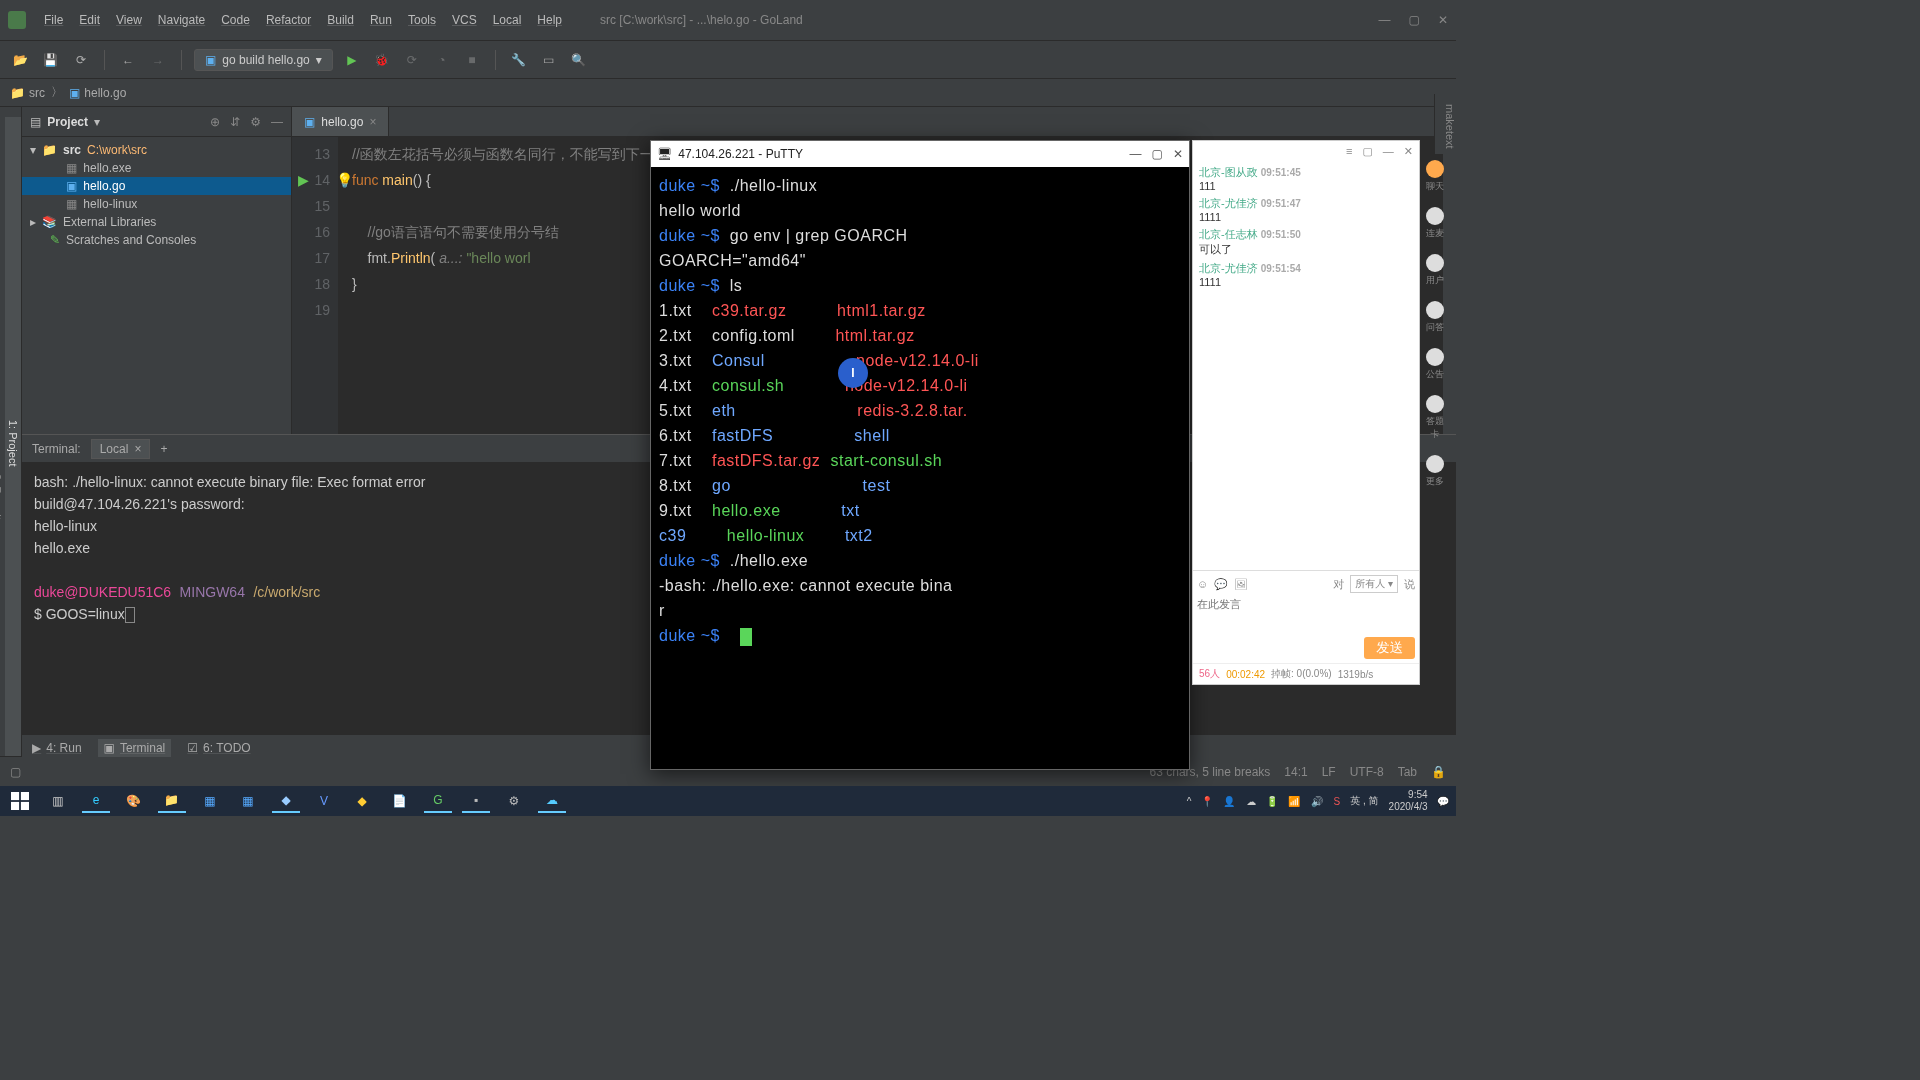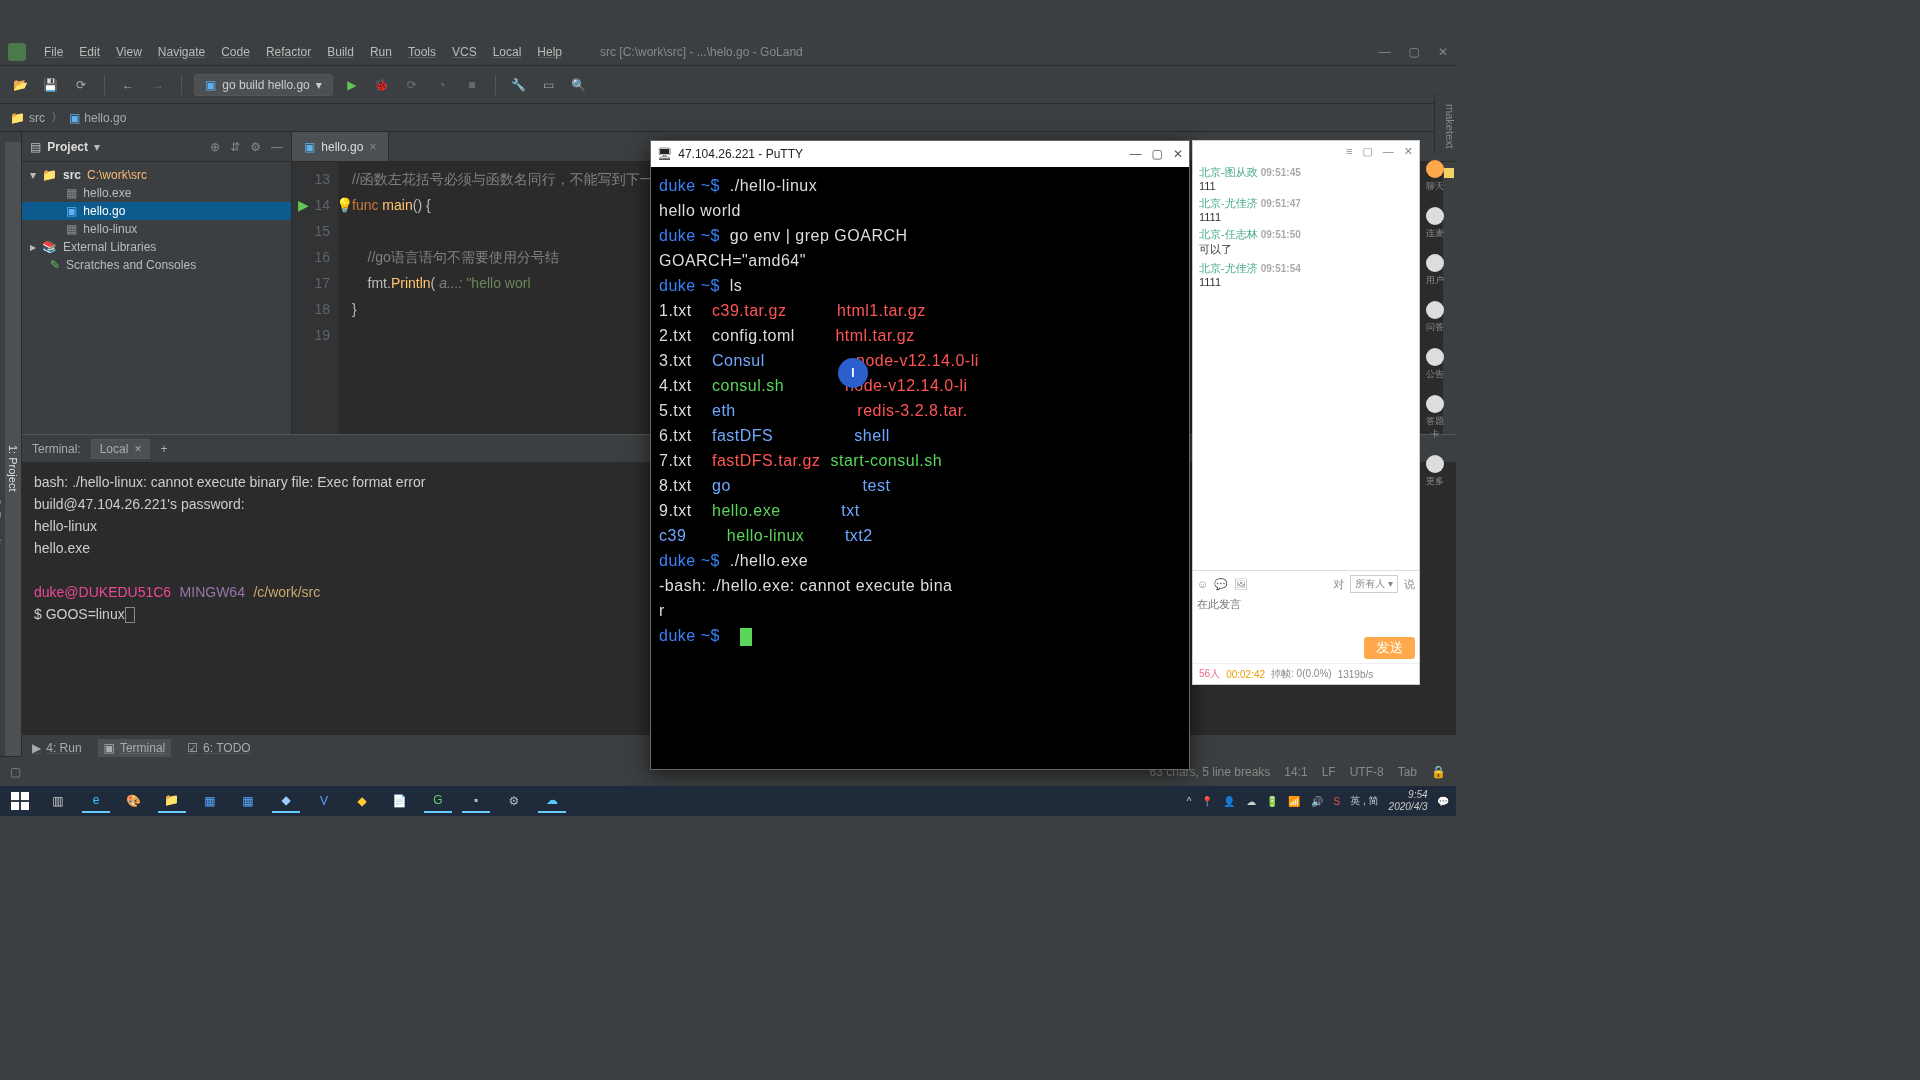--- a/index.html
+++ b/index.html
@@ -1,19 +1,19 @@
 <!DOCTYPE html>
 <html><head>
 <meta charset="utf-8">
 <style>
 * { margin: 0; padding: 0; box-sizing: border-box; font-family: "Segoe UI", Arial, sans-serif; }
 body { background: #3c3f41; color: #bbb; font-size: 12px; overflow: hidden; width: 1456px; height: 816px; position: relative; }
 
 
-.menubar { height: 28px; background: #3c3f41; display: flex; align-items: center; padding: 0 8px; border-bottom: 1px solid #2b2b2b; margin-top: 38px; }
+.menubar { height: 41px; background: #3c3f41; display: flex; align-items: center; padding: 0 8px; border-bottom: 1px solid #2b2b2b; }
 .app-icon { width: 18px; height: 18px; background: #4a7a4a; border-radius: 3px; margin-right: 10px; }
 .menu-item { padding: 0 8px; color: #bbb; cursor: pointer; text-decoration: underline; text-decoration-color: rgba(255,255,255,0.15); }
 .title-path { margin-left: 30px; color: #888; }
 .window-controls { margin-left: auto; display: flex; gap: 18px; color: #888; }
 
 
 .toolbar { height: 38px; background: #3c3f41; display: flex; align-items: center; padding: 0 10px; border-bottom: 1px solid #2b2b2b; gap: 8px; }
 .tb-icon { width: 22px; height: 22px; display: flex; align-items: center; justify-content: center; color: #aaa; cursor: pointer; }
 .tb-sep { width: 1px; height: 20px; background: #555; margin: 0 4px; }
 .run-config { background: #4c5052; border: 1px solid #555; border-radius: 3px; padding: 3px 10px; display: flex; align-items: center; gap: 6px; color: #ccc; }
@@ -122,21 +122,21 @@
 .chat-side .cs-item { text-align: center; }
 .chat-side .cs-icon { width: 18px; height: 18px; background: #ddd; border-radius: 50%; margin: 0 auto 2px; }
 .chat-side .orange { background: #ffa94d; }
 
 
 .taskbar { position: absolute; left: 0; right: 0; bottom: 0; height: 30px; background: #1f2a3a; display: flex; align-items: center; padding: 0 6px; gap: 10px; z-index: 100; }
 .taskbar .start { width: 18px; height: 18px; }
 .taskbar .tb-app { width: 28px; height: 24px; display: flex; align-items: center; justify-content: center; cursor: pointer; }
 .taskbar .active-app { border-bottom: 2px solid #6cf; }
 .tray { margin-left: auto; display: flex; gap: 10px; align-items: center; color: #ccc; font-size: 10px; }
-.clock { text-align: right; line-height: 12px; font-style: italic; }
+.clock { text-align: right; line-height: 12px; }
 
 
 .statusbar { bottom: 30px; }
 .bottom-tabs { bottom: 56px; }
 .terminal-pane { bottom: 82px; height: 300px; }
 
 </style>
 </head>
 <body>
 

